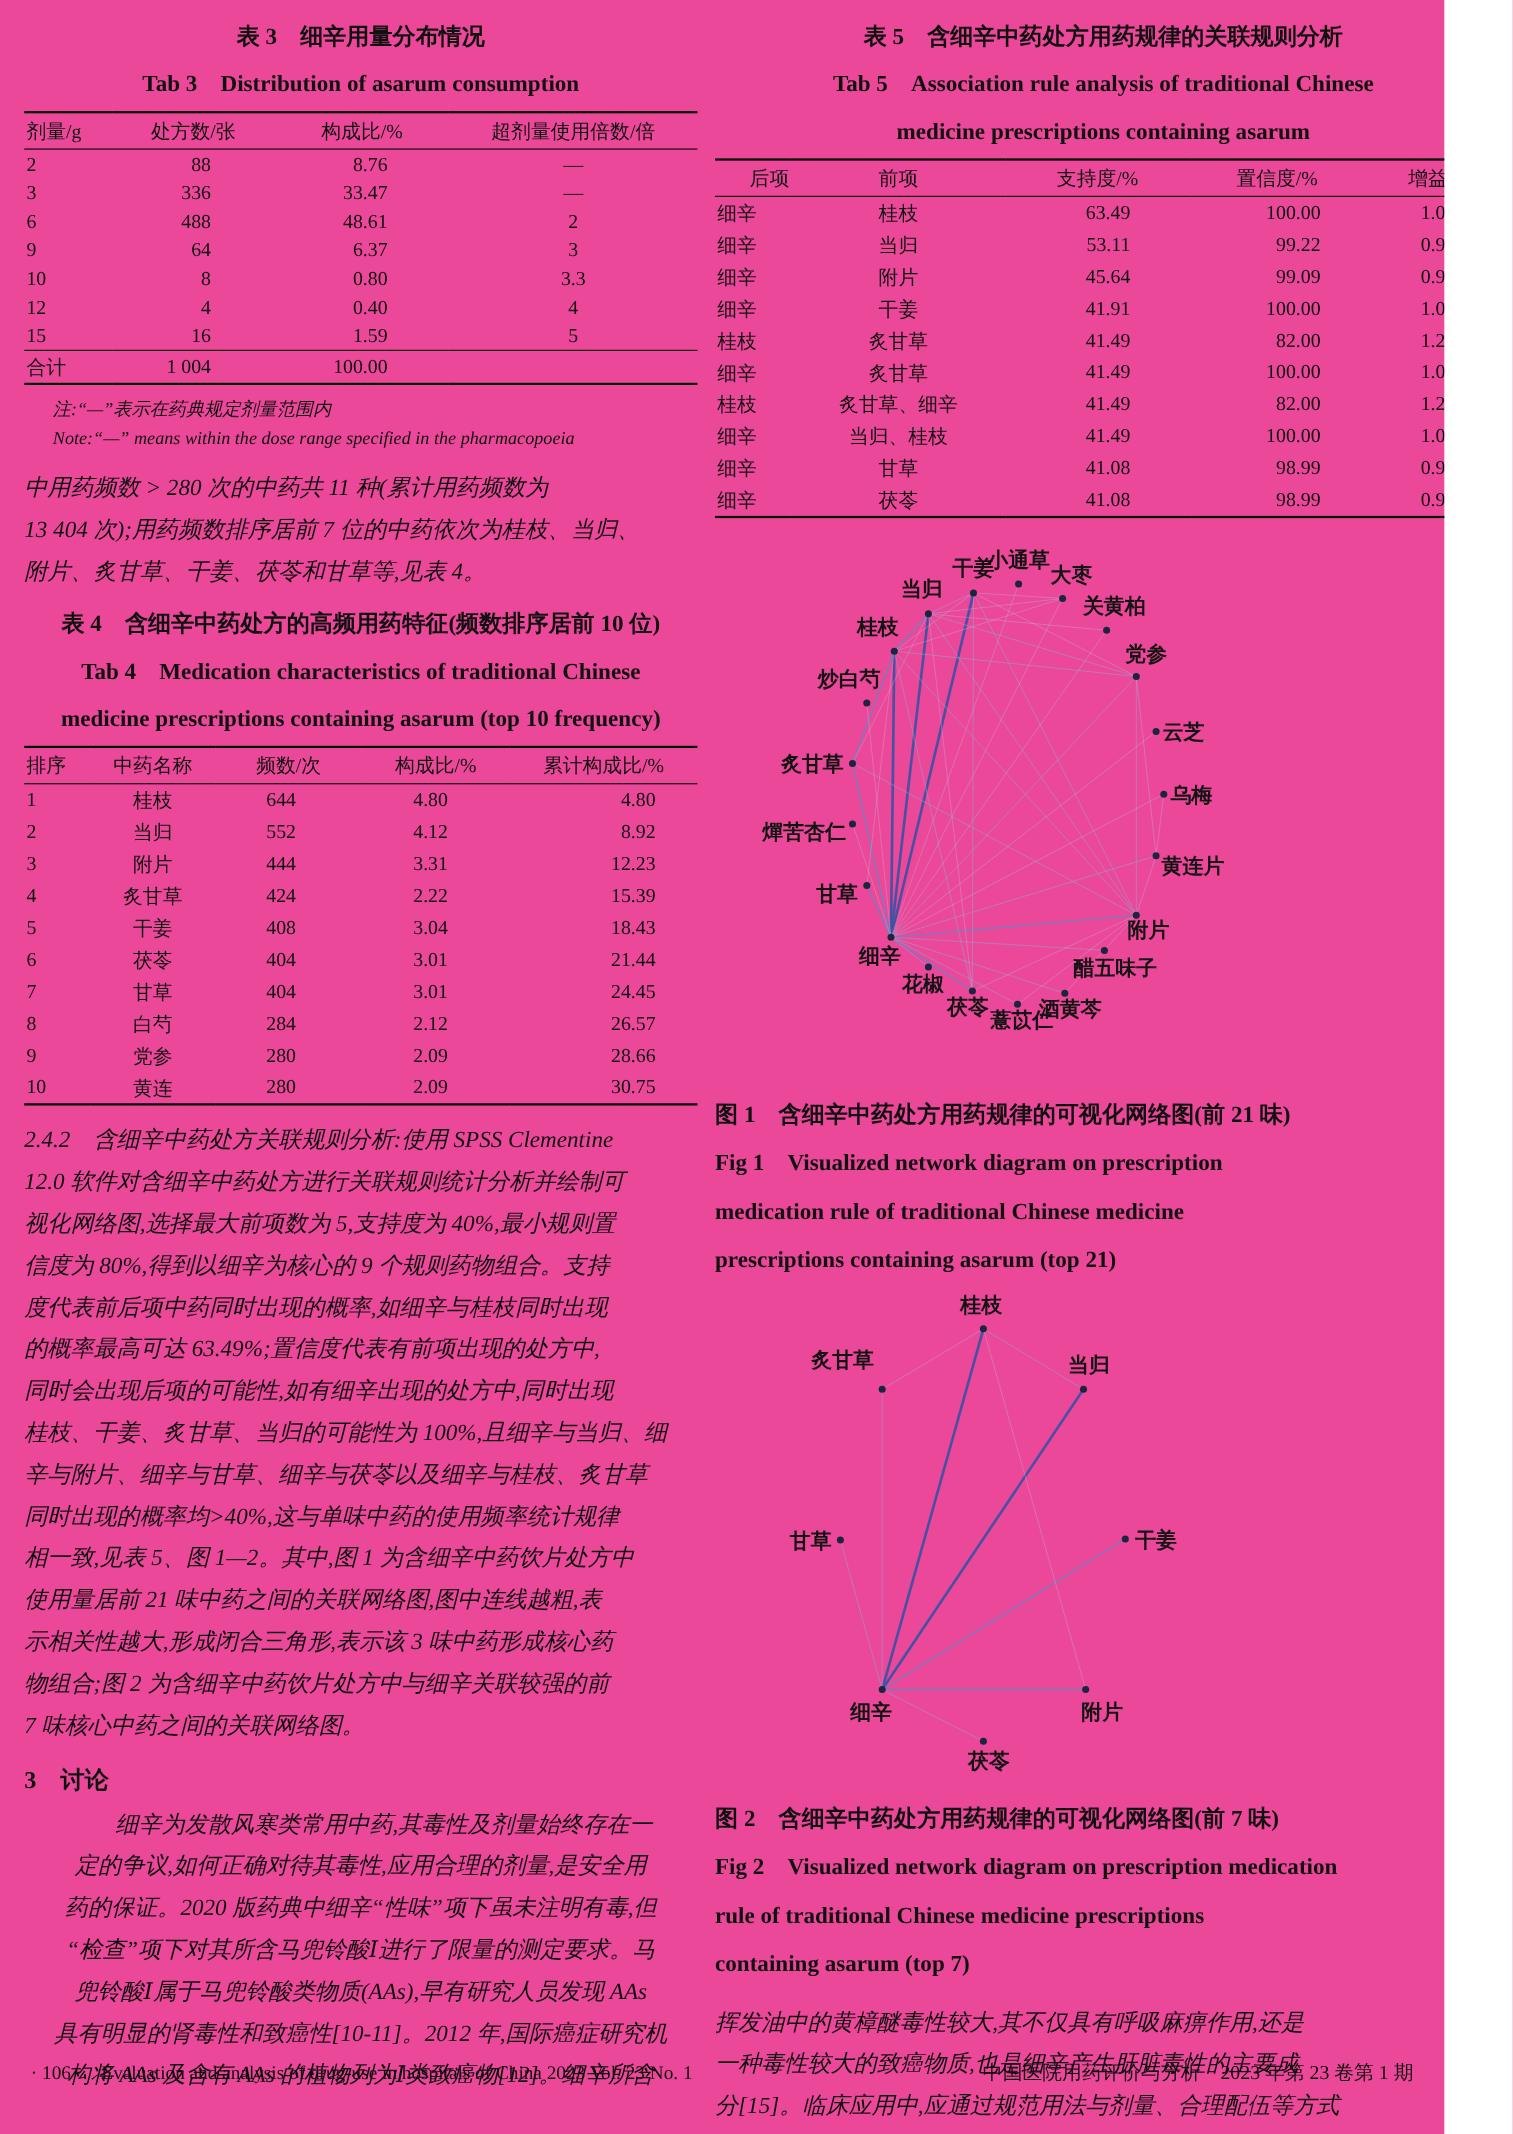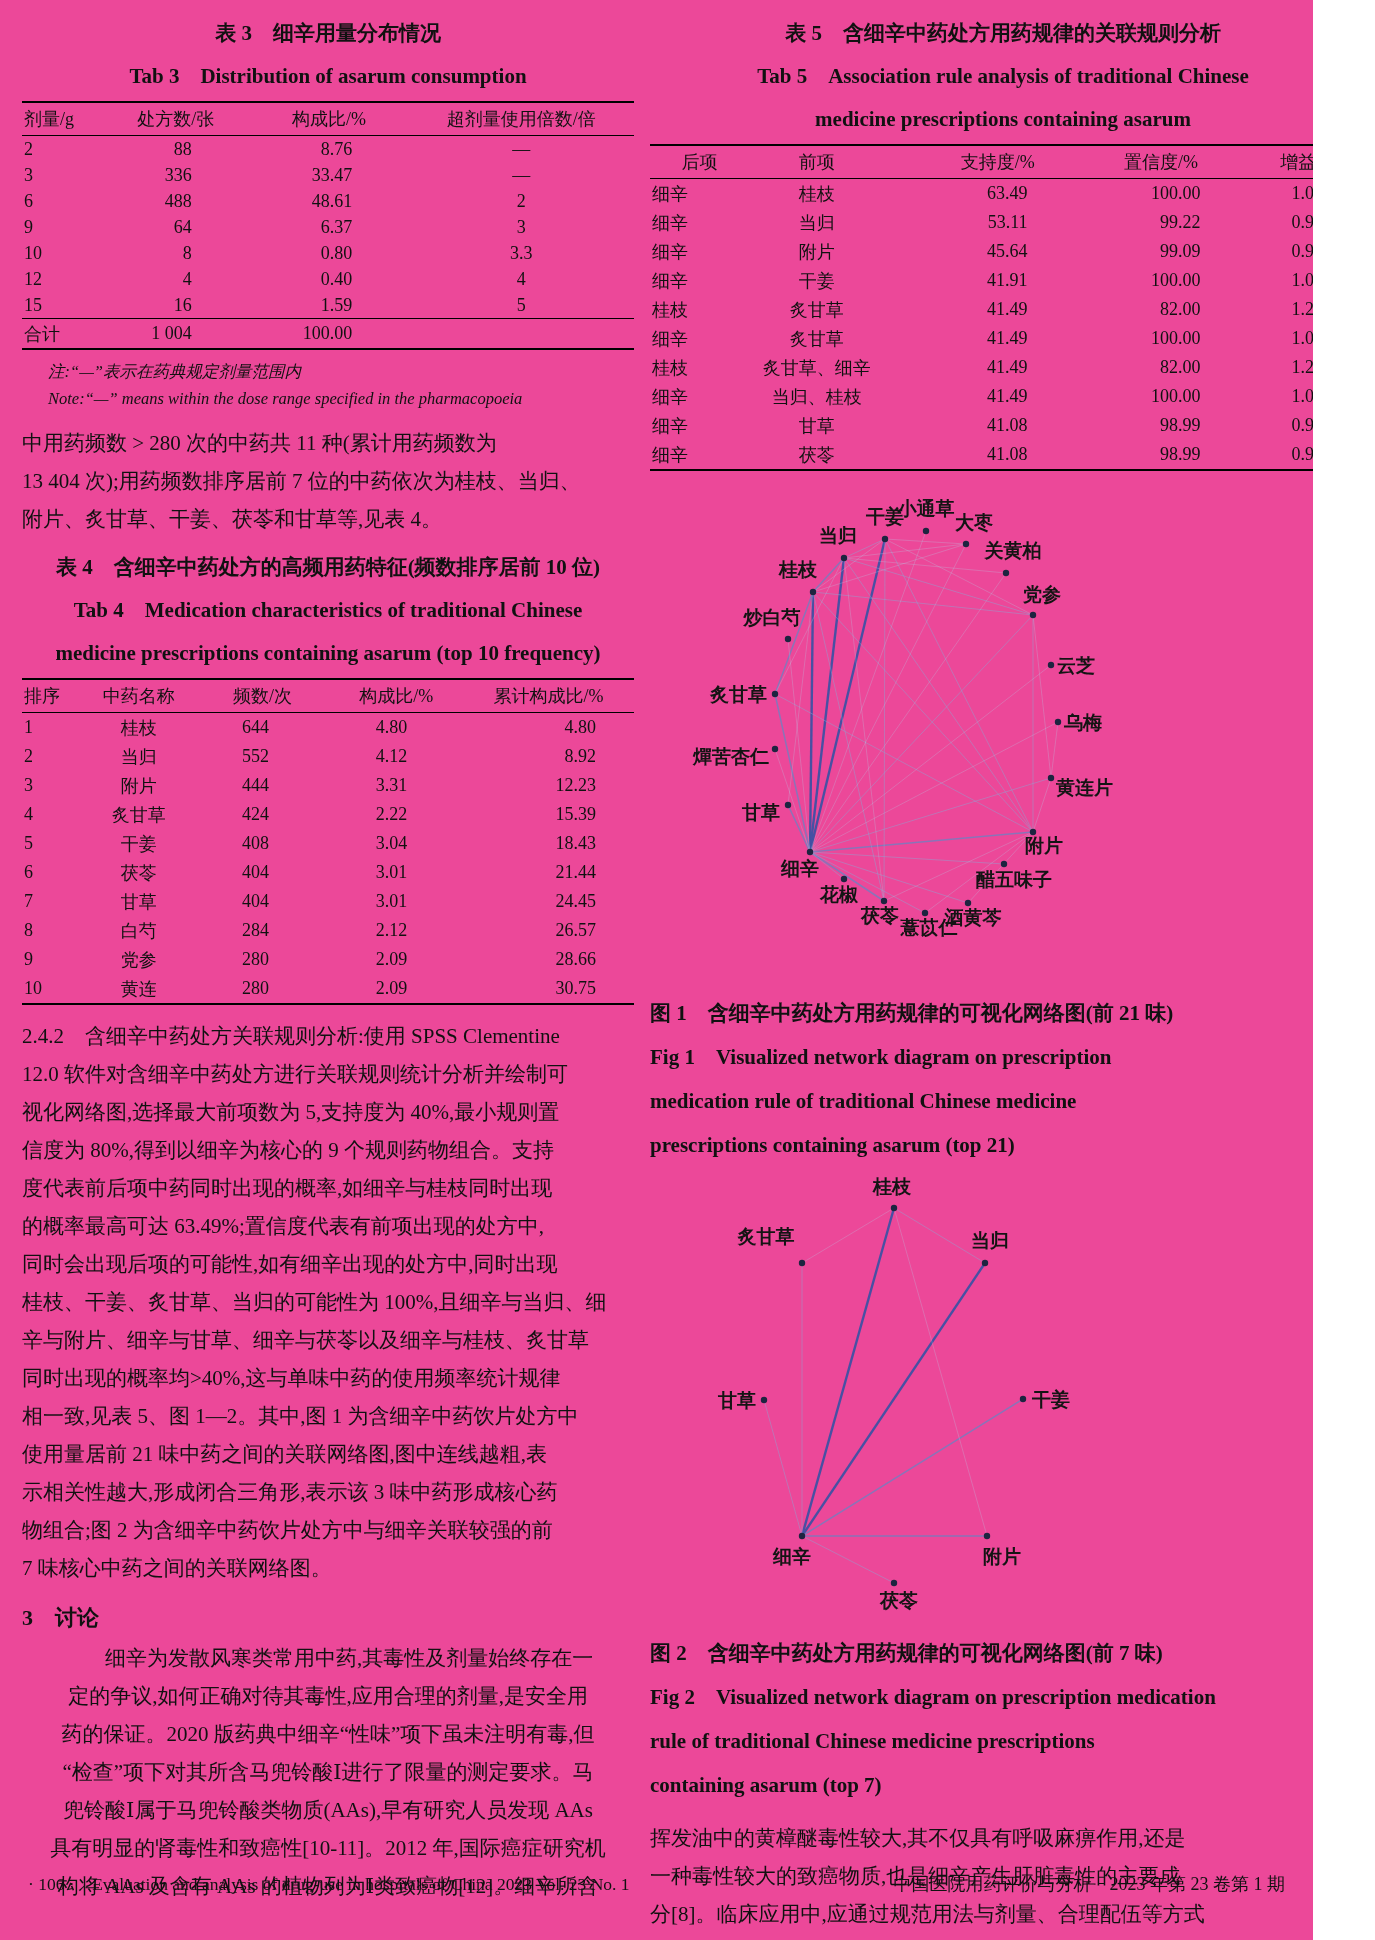--- a/index.html
+++ b/index.html
@@ -35,21 +35,21 @@
   #t5 th:nth-child(1){text-align:right;}
   #t5 td:nth-child(1){text-align:left;}
   #t5 td:nth-child(2){text-align:center;}
   #t5 td:nth-child(3){text-align:right;padding-right:54px;}
   #t5 td:nth-child(4){text-align:right;padding-right:40px;}
   #t5 td:nth-child(5){text-align:right;padding-right:24px;}
 
   .note{margin-left:26px;font-size:16.5px;line-height:27px;}
   .note-block{margin-top:8px;font-style:italic;}
 
-  .para{font-size:21px;line-height:38px;margin-top:12px;}
+  .para{font-size:21px;line-height:38px;margin-top:12px;font-style:italic;}
   .para > div{white-space:nowrap;}
 
   .sec-heading{font-size:22px;font-weight:bold;margin-top:14px;line-height:34px;}
 
   .fig-caption{font-weight:bold;font-size:21px;text-align:left;line-height:44px;}
   .fig-caption-block{margin-top:20px;}
 
   svg.net{display:block;margin-top:20px;}
   .net-label{font-family:"Liberation Serif","DejaVu Serif",serif;font-weight:bold;font-size:19px;fill:#141414;}
 
@@ -476,19 +476,19 @@
     <div class="fig-caption-block" style="margin-top:8px;">
       <div class="fig-caption">图 2　含细辛中药处方用药规律的可视化网络图(前 7 味)</div>
       <div class="fig-caption">Fig 2　Visualized network diagram on prescription medication</div>
       <div class="fig-caption">rule of traditional Chinese medicine prescriptions</div>
       <div class="fig-caption">containing asarum (top 7)</div>
     </div>
 
     <div class="para">
         <div>挥发油中的黄樟醚毒性较大,其不仅具有呼吸麻痹作用,还是</div>
         <div>一种毒性较大的致癌物质,也是细辛产生肝脏毒性的主要成</div>
-        <div>分[8]。临床应用中,应通过规范用法与剂量、合理配伍等方式</div>
+        <div>分[15]。临床应用中,应通过规范用法与剂量、合理配伍等方式</div>
       </div>
   </div>
 
   <div class="footer-left">· 106 ·　Evaluation and analysis of drug-use in hospitals of China 2023 Vol. 23 No. 1</div>
   <div class="footer-right">中国医院用药评价与分析　2023 年第 23 卷第 1 期</div>
 </div>
 
 </body></html>

